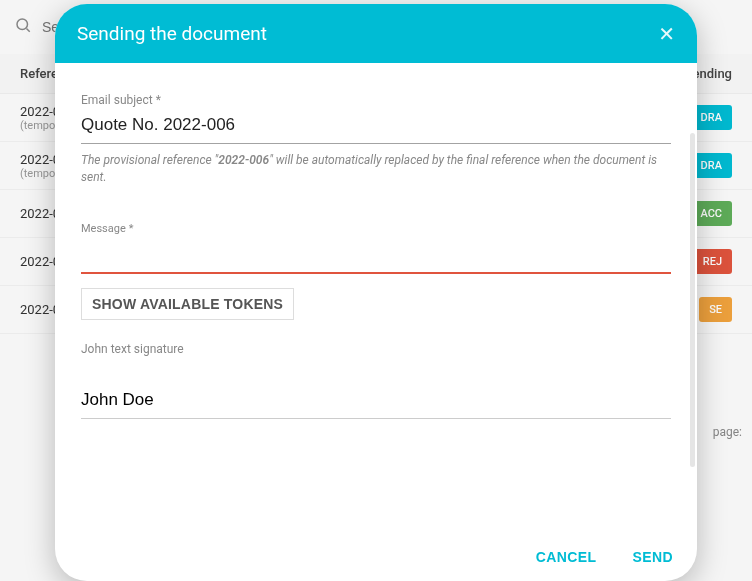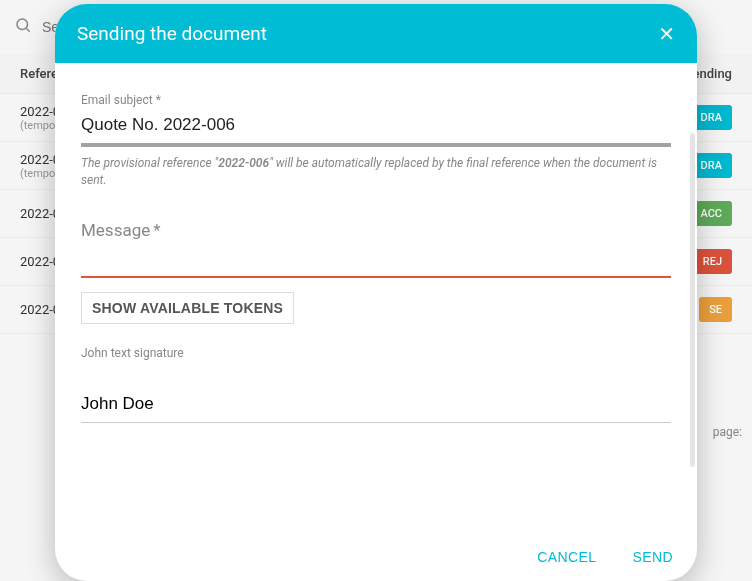--- a/index.html
+++ b/index.html
@@ -137,21 +137,21 @@
     .field-group { margin-bottom: 22px; }
     .field-label {
       font-size: 12px;
       color: #888;
       margin-bottom: 2px;
       display: block;
     }
     .field-input {
       width: 100%;
       border: none;
-      border-bottom: 4px solid #a3a3a3;
+      border-bottom: 1px solid #a3a3a3;
       padding: 6px 0 8px 0;
       font-size: 17px;
       color: #222;
       background: transparent;
       outline: none;
     }
     .field-input::placeholder { color: #aaa; }
 
     .helper-text {
       font-size: 12px;
@@ -159,21 +159,21 @@
       font-style: italic;
       margin-top: 8px;
       line-height: 1.45;
     }
     .helper-text b { font-weight:600; }
 
     .message-area {
       margin-top: 30px;
     }
     .message-placeholder {
-      font-size: 17px;
+      font-size: 11px;
       color: #888;
     }
     .req { color:#888; margin-left:3px; }
     .message-underline {
       height: 2px;
       background: #E0543E;
       margin-top: 36px;
     }
 
     .tokens-btn {
@@ -214,21 +214,21 @@
       display: flex;
       justify-content: flex-end;
       padding: 12px 24px 16px;
       gap: 36px;
     }
     .txt-btn {
       background: none;
       border: none;
       color: #00BCD4;
       font-size: 14px;
-      font-weight: 400;
+      font-weight: 700;
       cursor: pointer;
       letter-spacing: 0.4px;
     }
 
     
     .scroll-hint {
       position:absolute;
       right:2px;
       top:70px;
       bottom:70px;

